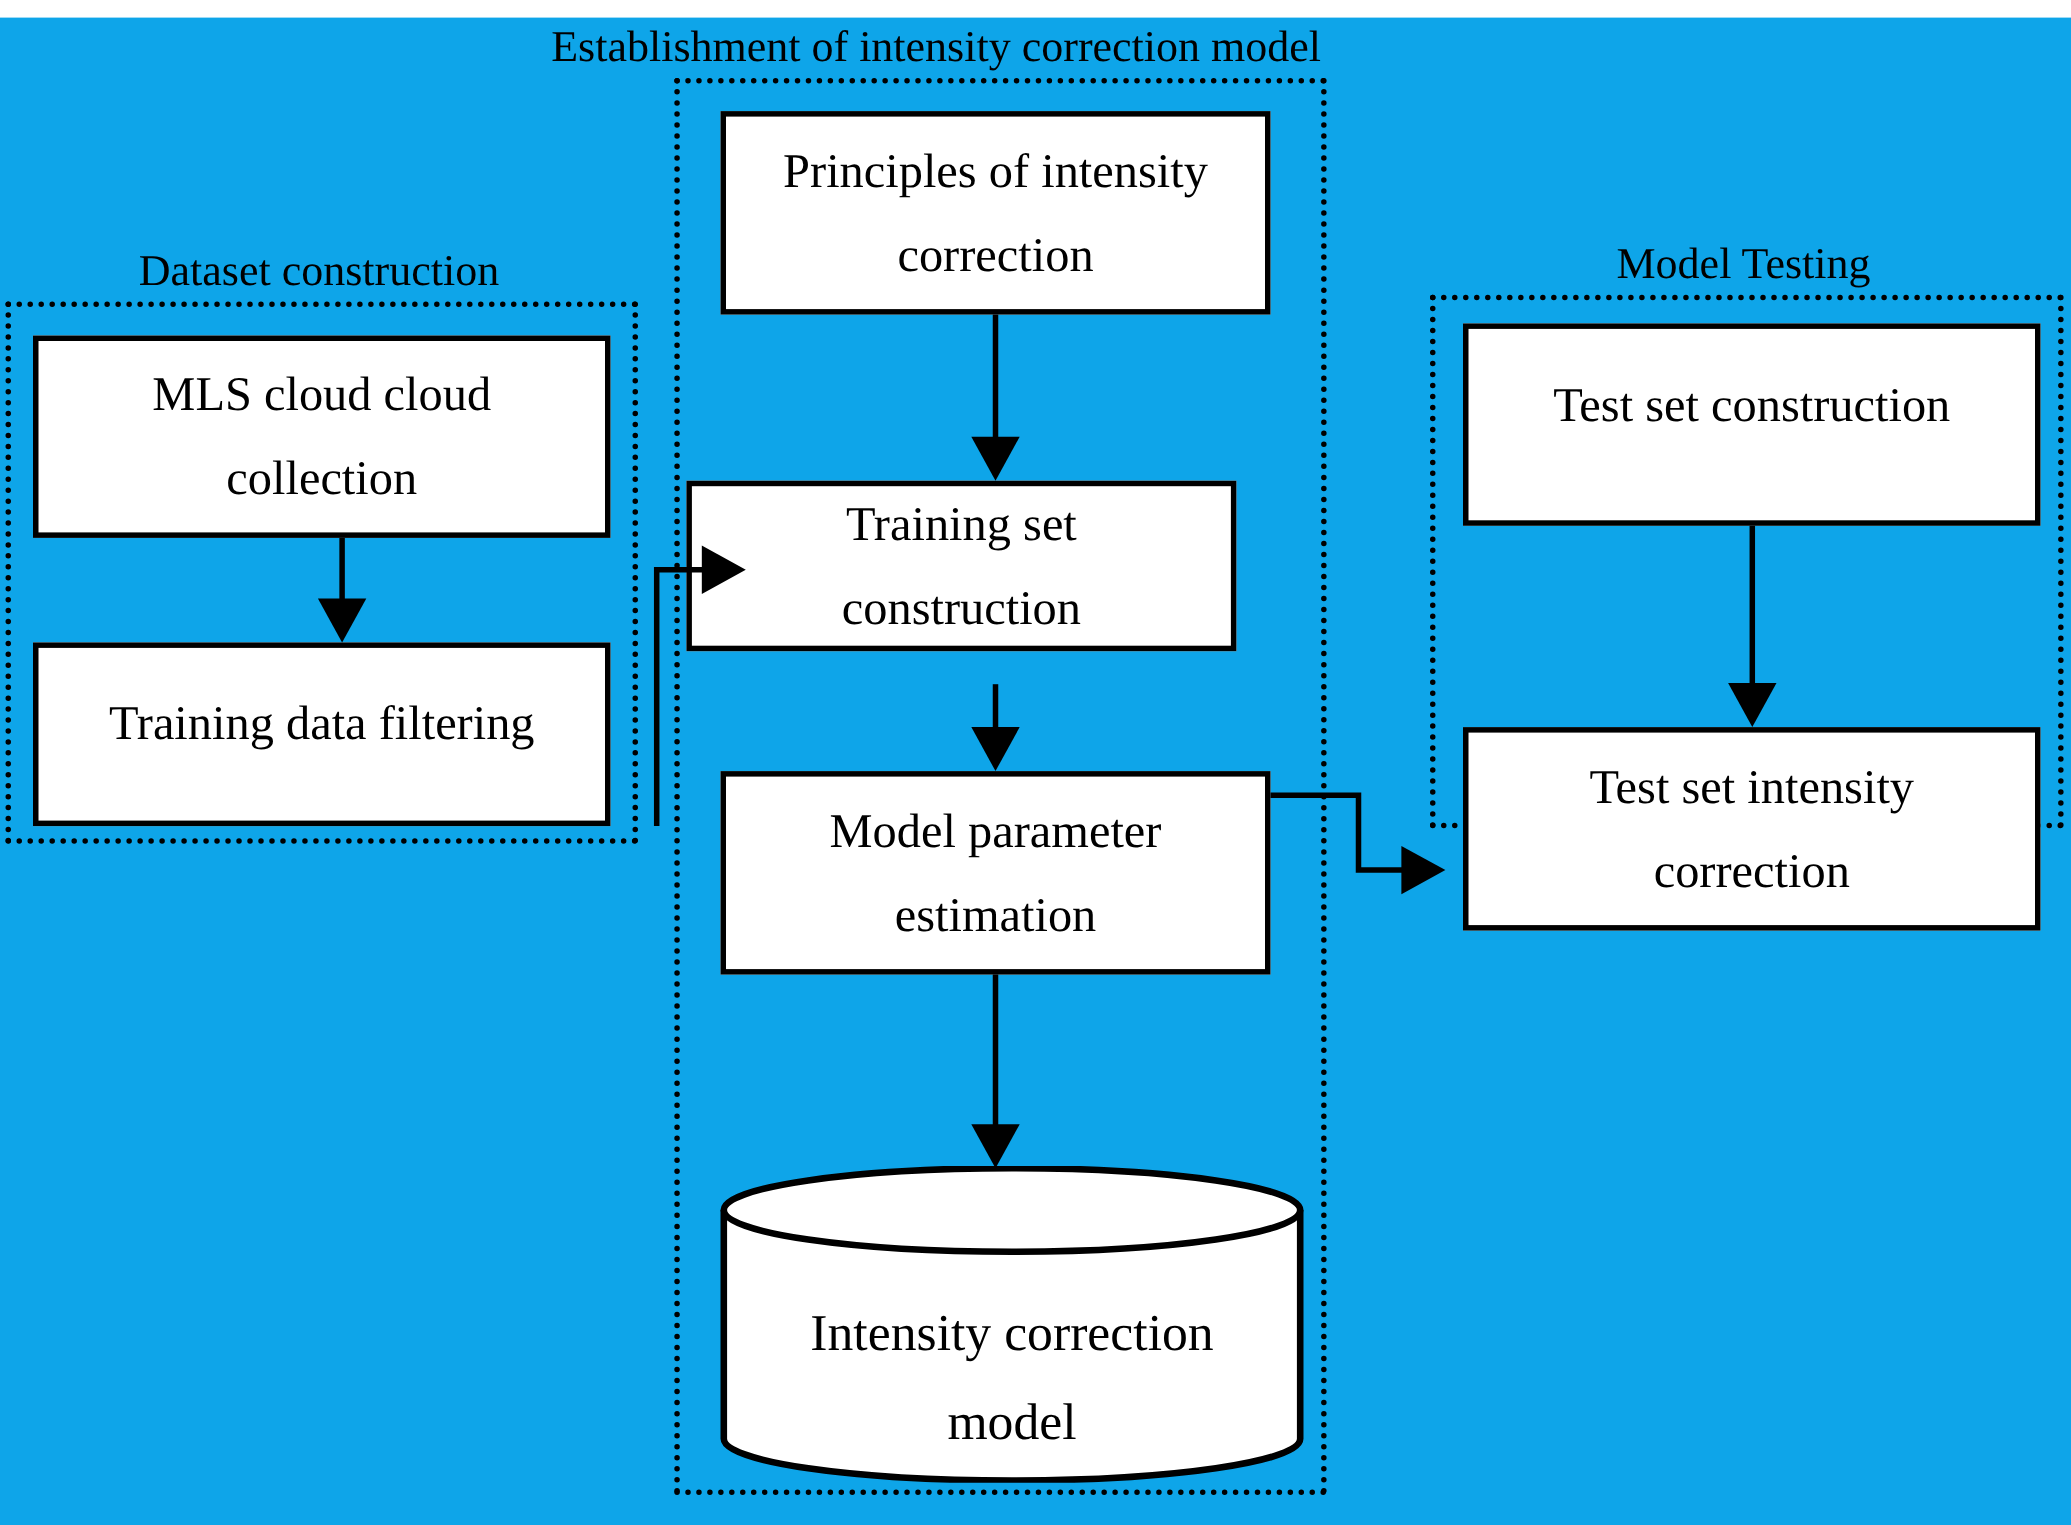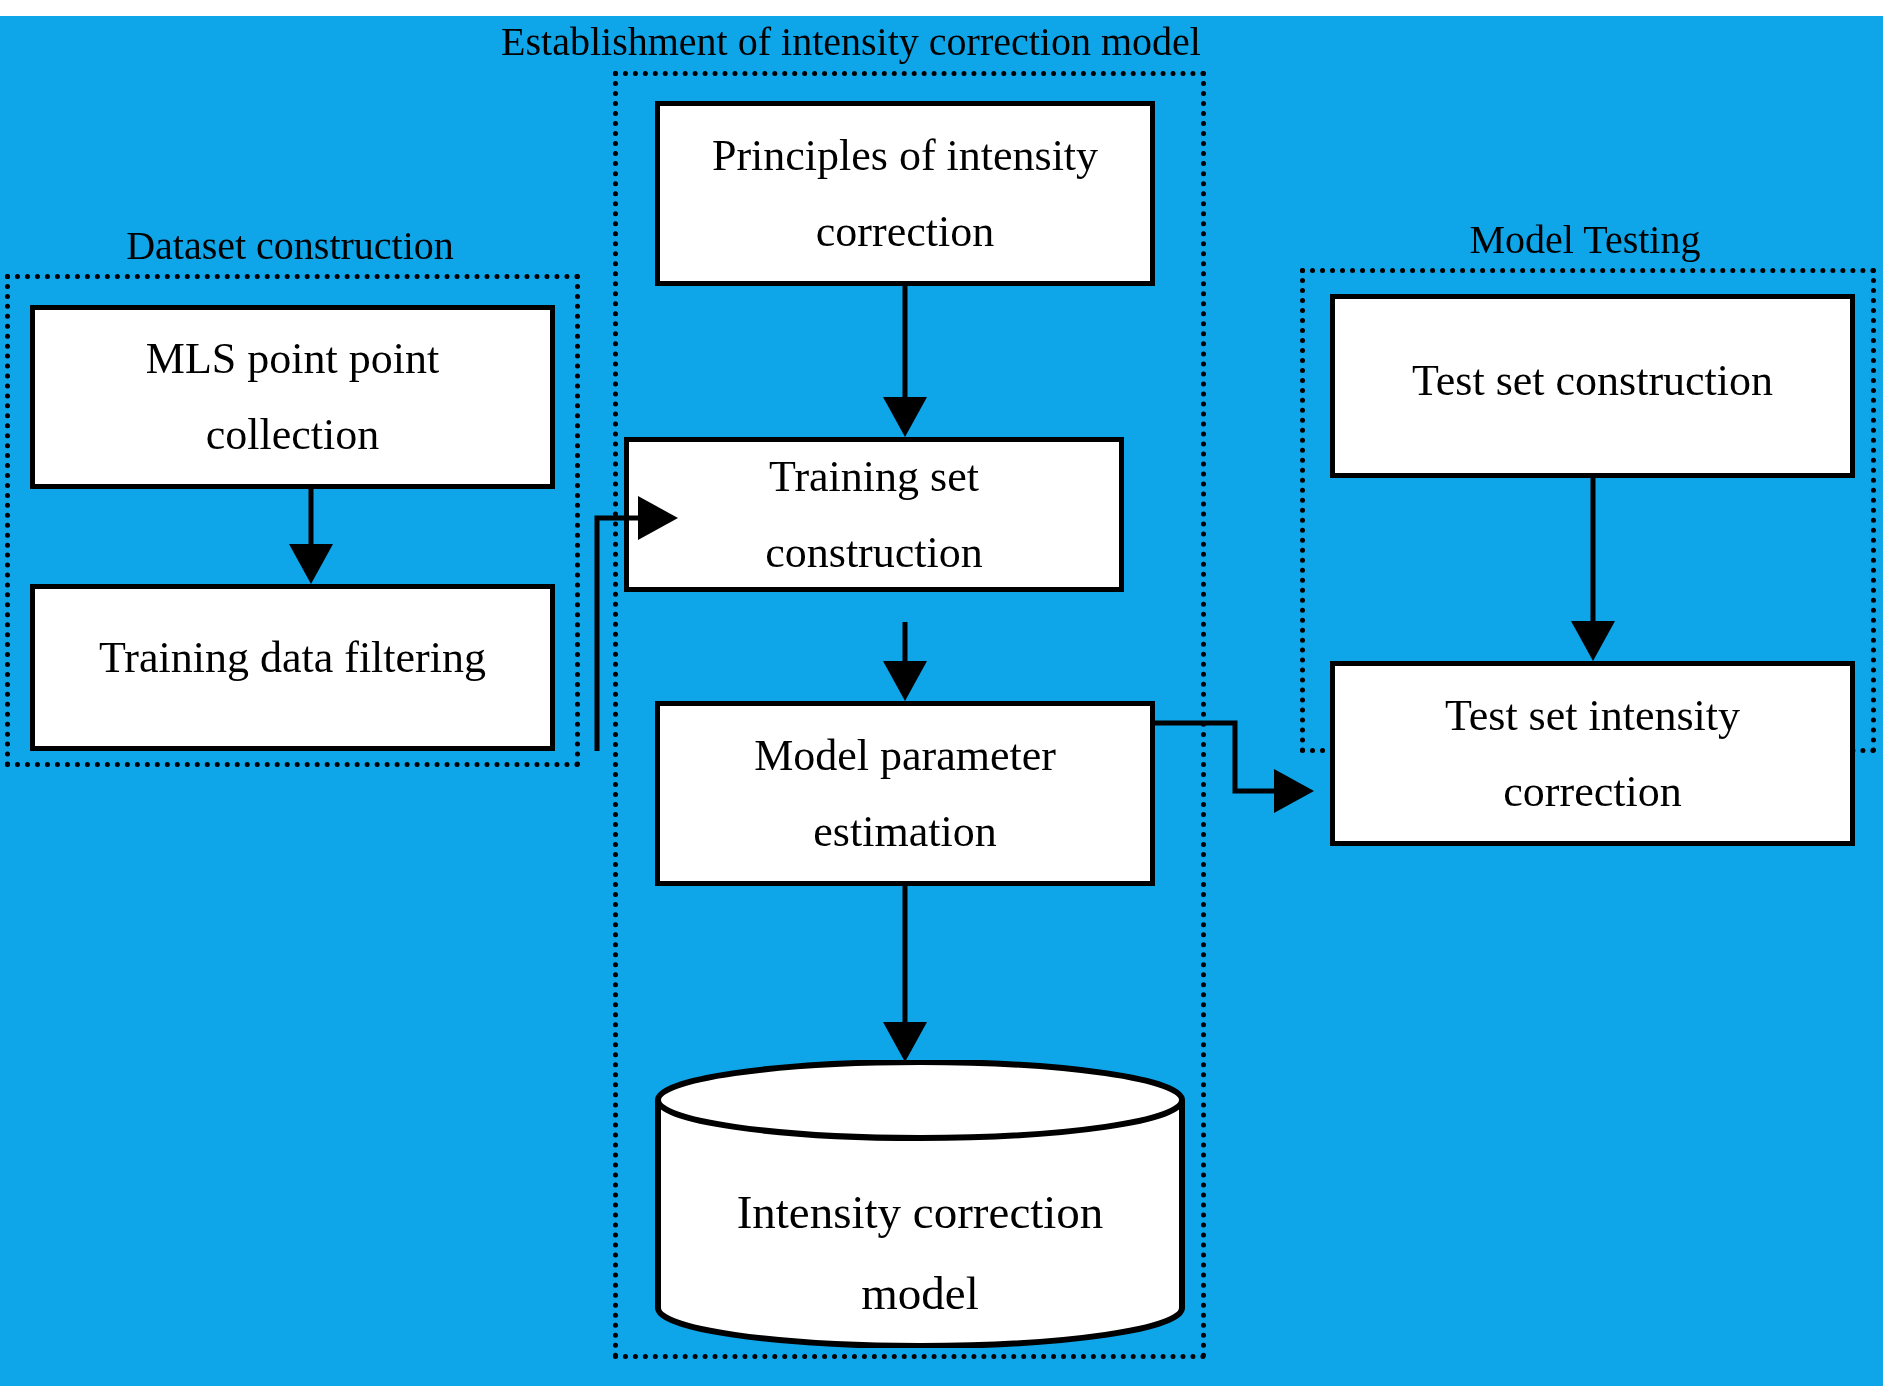--- a/index.html
+++ b/index.html
@@ -82,21 +82,21 @@
 
   <div class="dotted-group" style="left:613px; top:55px; width:593px; height:1288px;"></div>
 
   <div class="dotted-group" style="left:1300px; top:252px; width:576px; height:485px;"></div>
 
   <div class="group-title" style="left:30px; top:208px; width:520px;">Dataset construction</div>
 
   <div class="group-title" style="left:1320px; top:202px; width:530px;">Model Testing</div>
 
   <div class="node-box" style="left:30px; top:289px; width:525px; height:184px;">
-    <span class="ln">MLS point point</span>
+    <span class="ln">MLS cloud cloud</span>
     <span class="ln">collection</span>
   </div>
 
   <div class="node-box" style="left:30px; top:568px; width:525px; height:167px; justify-content:flex-start; padding-top:31px;">
     <span class="ln">Training data filtering</span>
   </div>
 
   <div class="node-box" style="left:655px; top:85px; width:500px; height:185px;">
     <span class="ln">Principles of intensity</span>
     <span class="ln">correction</span>
@@ -116,21 +116,21 @@
     <svg width="540" height="288" viewBox="0 0 540 288">
       <path d="M 8 40 L 8 248 A 262 38 0 0 0 532 248 L 532 40" fill="#ffffff" stroke="#000000" stroke-width="6"></path>
       <ellipse cx="270" cy="40" rx="262" ry="38" fill="#ffffff" stroke="#000000" stroke-width="6"></ellipse>
     </svg>
     <div class="cyl-label" style="top:112px;">
       <span class="ln">Intensity correction</span>
       <span class="ln">model</span>
     </div>
   </div>
 
-  <div class="node-box" style="left:1330px; top:278px; width:525px; height:184px; justify-content:flex-start; padding-top:44px;text-align:center;">
+  <div class="node-box" style="left:1330px; top:278px; width:525px; height:184px; justify-content:flex-start; padding-top:32px;text-align:center;">
     <span class="ln">Test set construction</span>
   </div>
 
   <div class="node-box" style="left:1330px; top:645px; width:525px; height:185px;">
     <span class="ln">Test set intensity</span>
     <span class="ln">correction</span>
   </div>
 
   <svg class="edges" viewBox="0 0 1883 1386">
     <defs>

